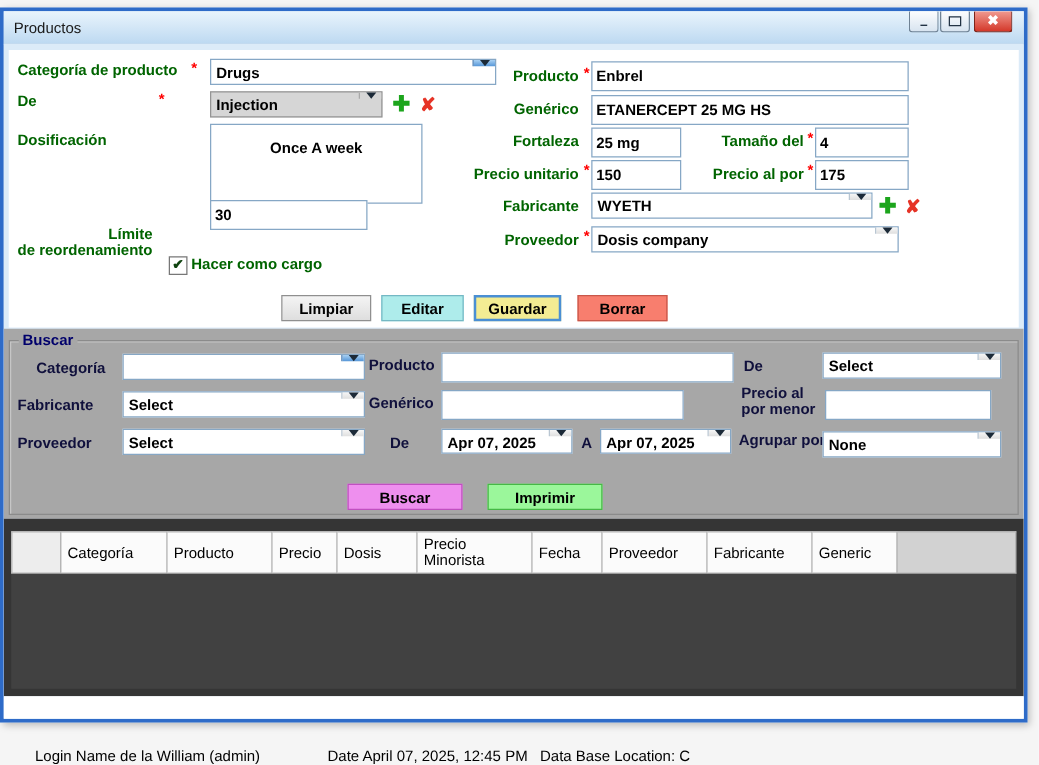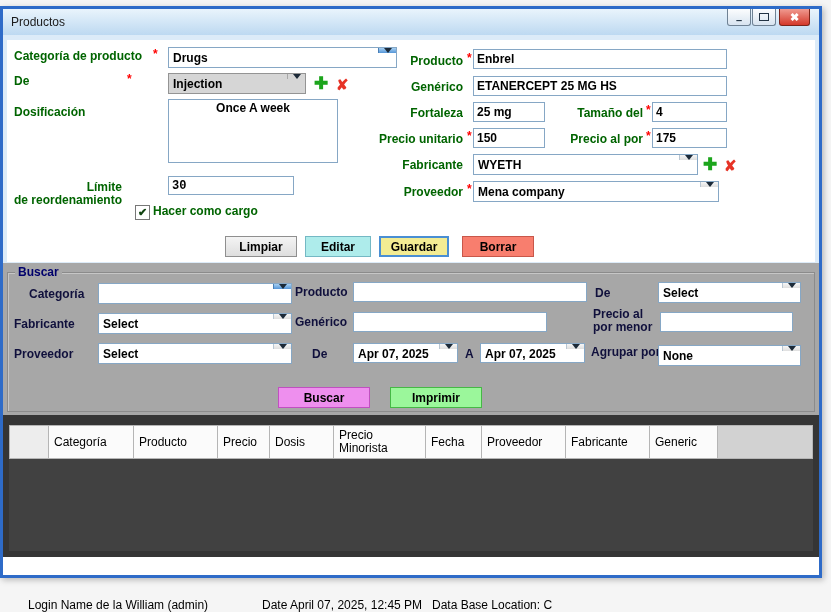--- a/index.html
+++ b/index.html
@@ -14,21 +14,21 @@
   .wbtn.close{right:9px;width:31px;background:linear-gradient(#f09a90,#d4382a);border-color:#7c241a;}
   .wg-min{font-size:11px;font-weight:bold;color:#223344;line-height:6px;margin-top:5px;}
   .wg-box{width:8px;height:6px;border:1px solid #223344;}
   .wg-x{font-size:11px;font-weight:bold;color:#fff;line-height:1;}
   .client{position:absolute;left:0;top:26px;right:0;bottom:0;background:#dcebf8;overflow:hidden;}
   .form-bg{position:absolute;left:4px;top:5px;width:808px;height:222px;background:#fff;}
   .lbl{position:absolute;font-size:12px;font-weight:bold;color:#006400;white-space:nowrap;text-align:right;}
   .rlbl{text-align:right;}
   .slbl{position:absolute;font-size:12px;font-weight:bold;color:#10103c;white-space:nowrap;}
   .req{position:absolute;color:#ff0000;font-size:12px;font-weight:bold;}
-  .tb{position:absolute;box-sizing:border-box;background:#fff;border:1px solid #86a7c5;font:bold 12px "Liberation Sans",sans-serif;padding:1px 3px;color:#000;outline:none;}
+  .tb{position:absolute;box-sizing:border-box;background:#fff;border:1px solid #86a7c5;font:bold 12px "Liberation Sans",sans-serif;padding:11px 3px;color:#000;outline:none;}
   .ta{resize:none;overflow:hidden;text-align:center;}
   .combo{position:absolute;box-sizing:border-box;background:#fff;border:1px solid #86a7c5;display:flex;align-items:flex-start;cursor:default;}
   .ctxt{flex:1;font-size:12px;font-weight:bold;color:#000;padding:3px 4px 0;white-space:nowrap;overflow:hidden;}
   .carrow{width:17px;display:flex;align-items:center;justify-content:center;background:linear-gradient(#f6f6f6,#dfdfdf);border-left:1px solid #b9c6d2;}
   .combo.hl .carrow{background:linear-gradient(#a8d0f2,#5596d8);border-left-color:#4a7fb5;}
   .tri{width:0;height:0;border-left:4px solid transparent;border-right:4px solid transparent;border-top:5px solid #1c2a38;}
   .combo.dis{background:#d6d6d6;border-color:#949494;}
   .combo.dis .carrow{background:#d6d6d6;border-left:1px solid #a8a8a8;}
   .icon{position:absolute;font-weight:bold;cursor:pointer;line-height:1;}
   .icon.add{color:#1ca51c;font-size:17px;}
@@ -95,21 +95,21 @@
             <span class="tri"></span>
           </span>
       </div>
       <span class="icon add" style="left:311px;top:40px">✚</span>
       <span class="icon del" style="left:333px;top:42px">✘</span>
 
       <span class="lbl" style="left:11px;top:70px">Dosificación</span>
       <textarea class="tb ta" style="left: 165px; top: 64px; width: 170px; height: 64px;">Once A week</textarea>
 
       <span class="lbl" style="left:11px;top:146px;line-height:13px"><span>Límite</span><br><span>de reordenamiento</span></span>
-      <input class="tb" style="left: 165px; top: 141px; width: 126px; height: 19px; font-family: Liberation Mono, monospace;" value="30">
+      <input class="tb" style="left: 165px; top: 125px; width: 126px; height: 19px;" value="30">
 
       <div class="checkbox" style="left:132px;top:170px">
         <span class="chk">✔</span>
       </div>
       <span class="lbl" style="left:150px;top:169px">Hacer como cargo</span>
 
       <span class="lbl rlbl" style="left:350px;top:19px;width:110px">Producto</span>
       <span class="req" style="left:464px;top:16px">*</span>
       <input class="tb" style="left: 470px; top: 14px; width: 254px; height: 20px;" value="Enbrel">
 
@@ -137,21 +137,21 @@
         <span class="carrow">
             <span class="tri"></span>
           </span>
       </div>
       <span class="icon add" style="left:700px;top:121px">✚</span>
       <span class="icon del" style="left:721px;top:123px">✘</span>
 
       <span class="lbl rlbl" style="left:350px;top:150px;width:110px">Proveedor</span>
       <span class="req" style="left:464px;top:147px">*</span>
       <div class="combo" style="left:470px;top:146px;width:246px;height:21px">
-        <span class="ctxt">Mena company</span>
+        <span class="ctxt">Dosis company</span>
         <span class="carrow">
             <span class="tri"></span>
           </span>
       </div>
 
       <div class="btn clear" style="left:222px;top:201px;width:72px;height:21px">Limpiar</div>
       <div class="btn edit" style="left:302px;top:201px;width:66px;height:21px">Editar</div>
       <div class="btn save" style="left:376px;top:201px;width:70px;height:21px">Guardar</div>
       <div class="btn del" style="left:459px;top:201px;width:72px;height:21px">Borrar</div>
 

